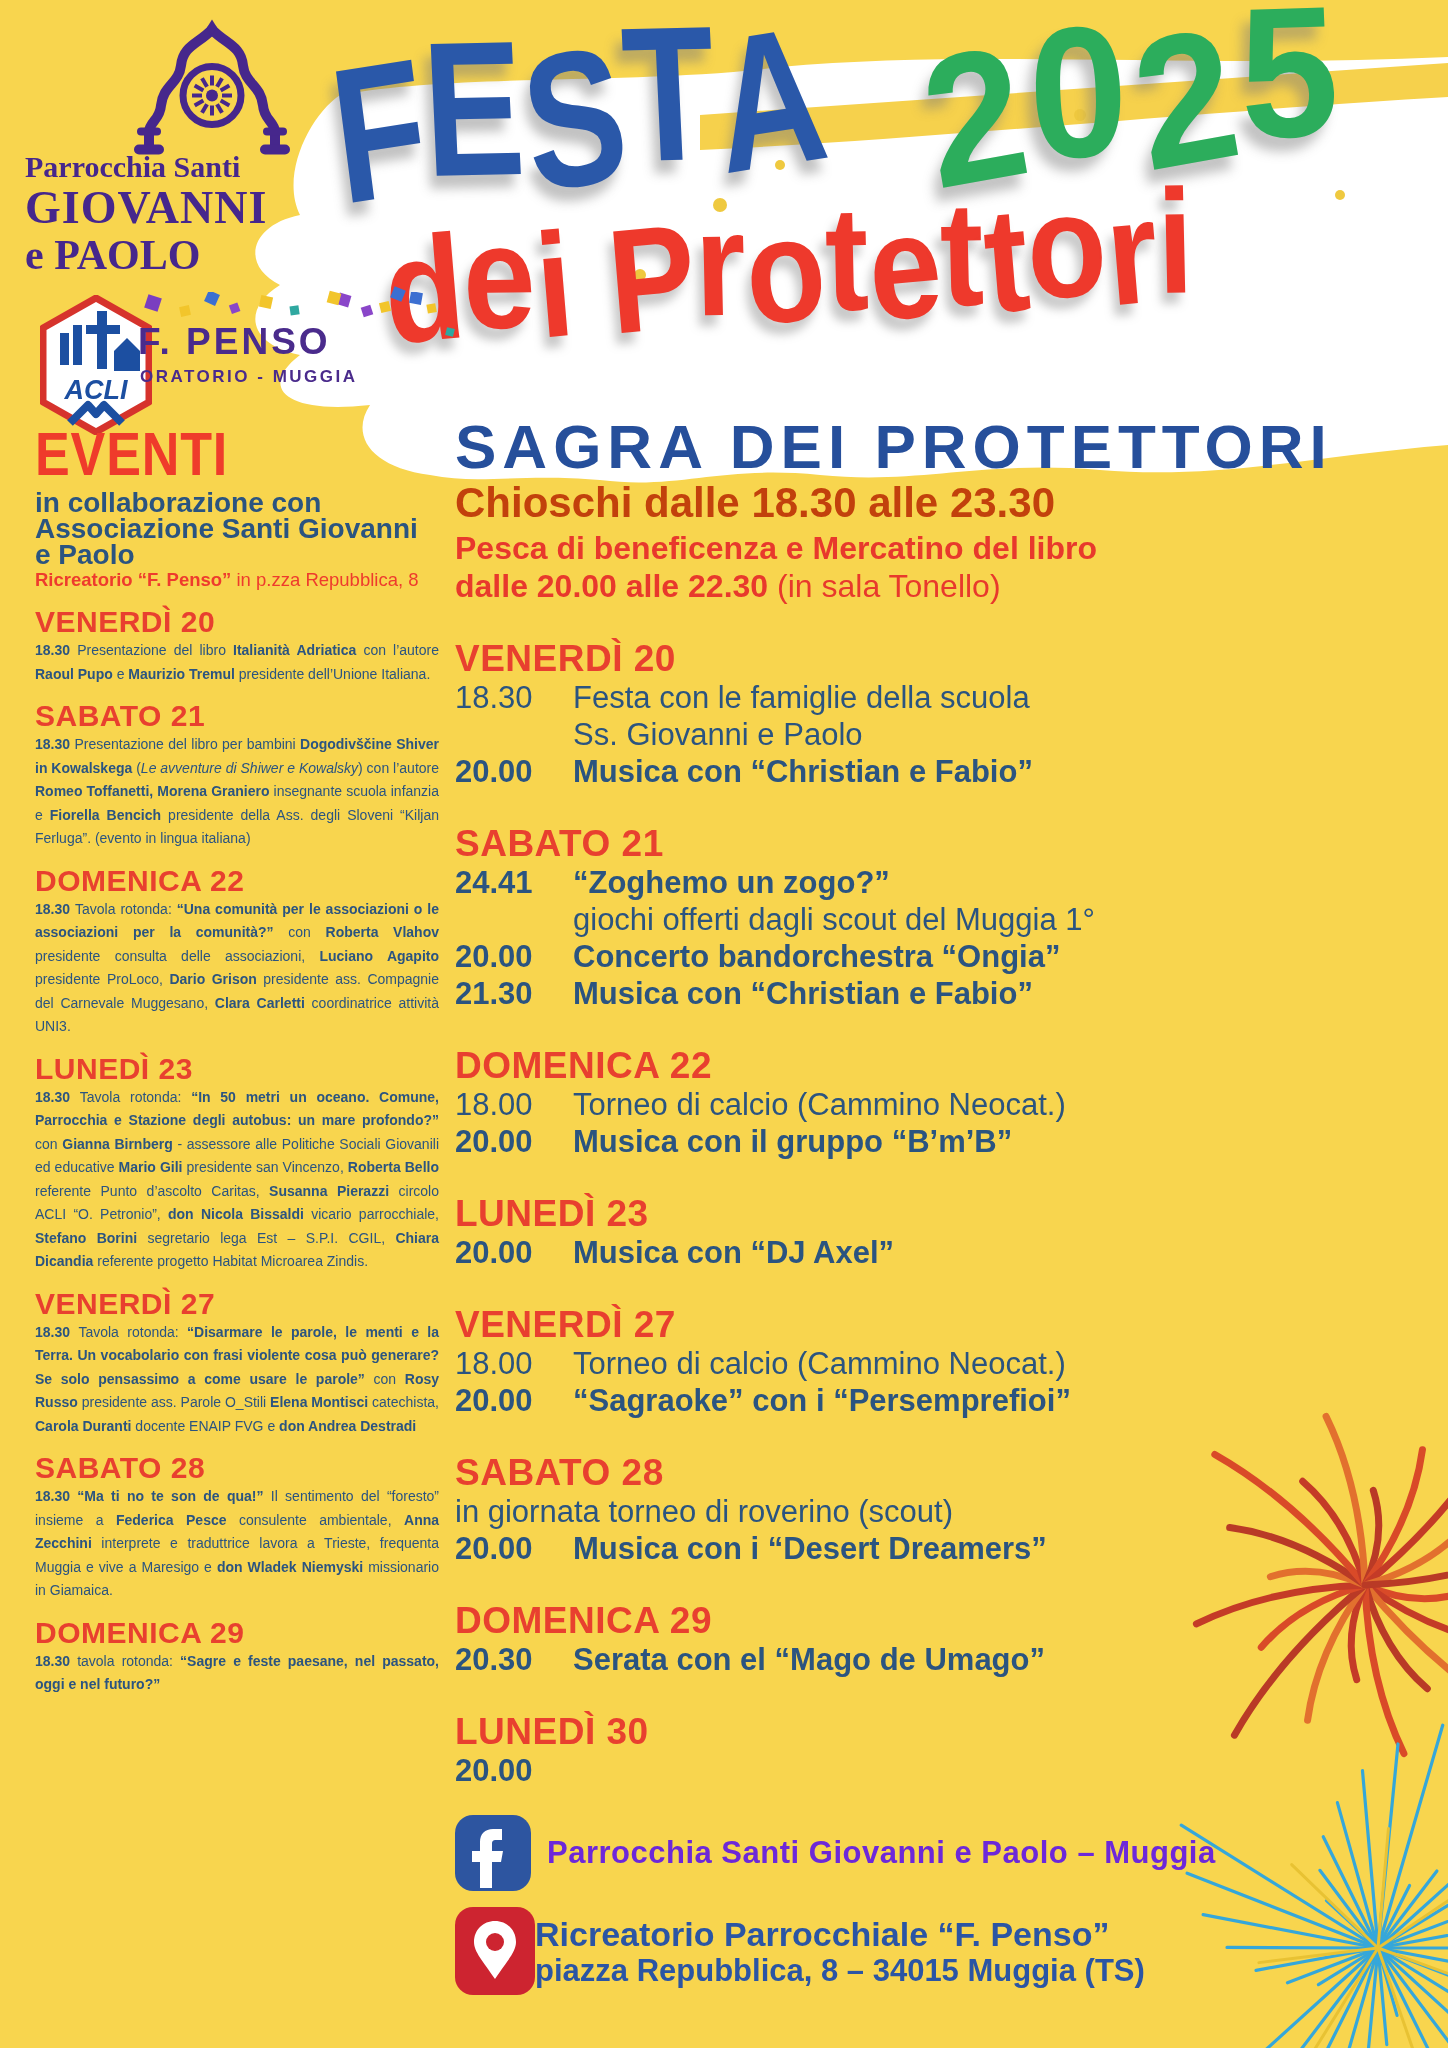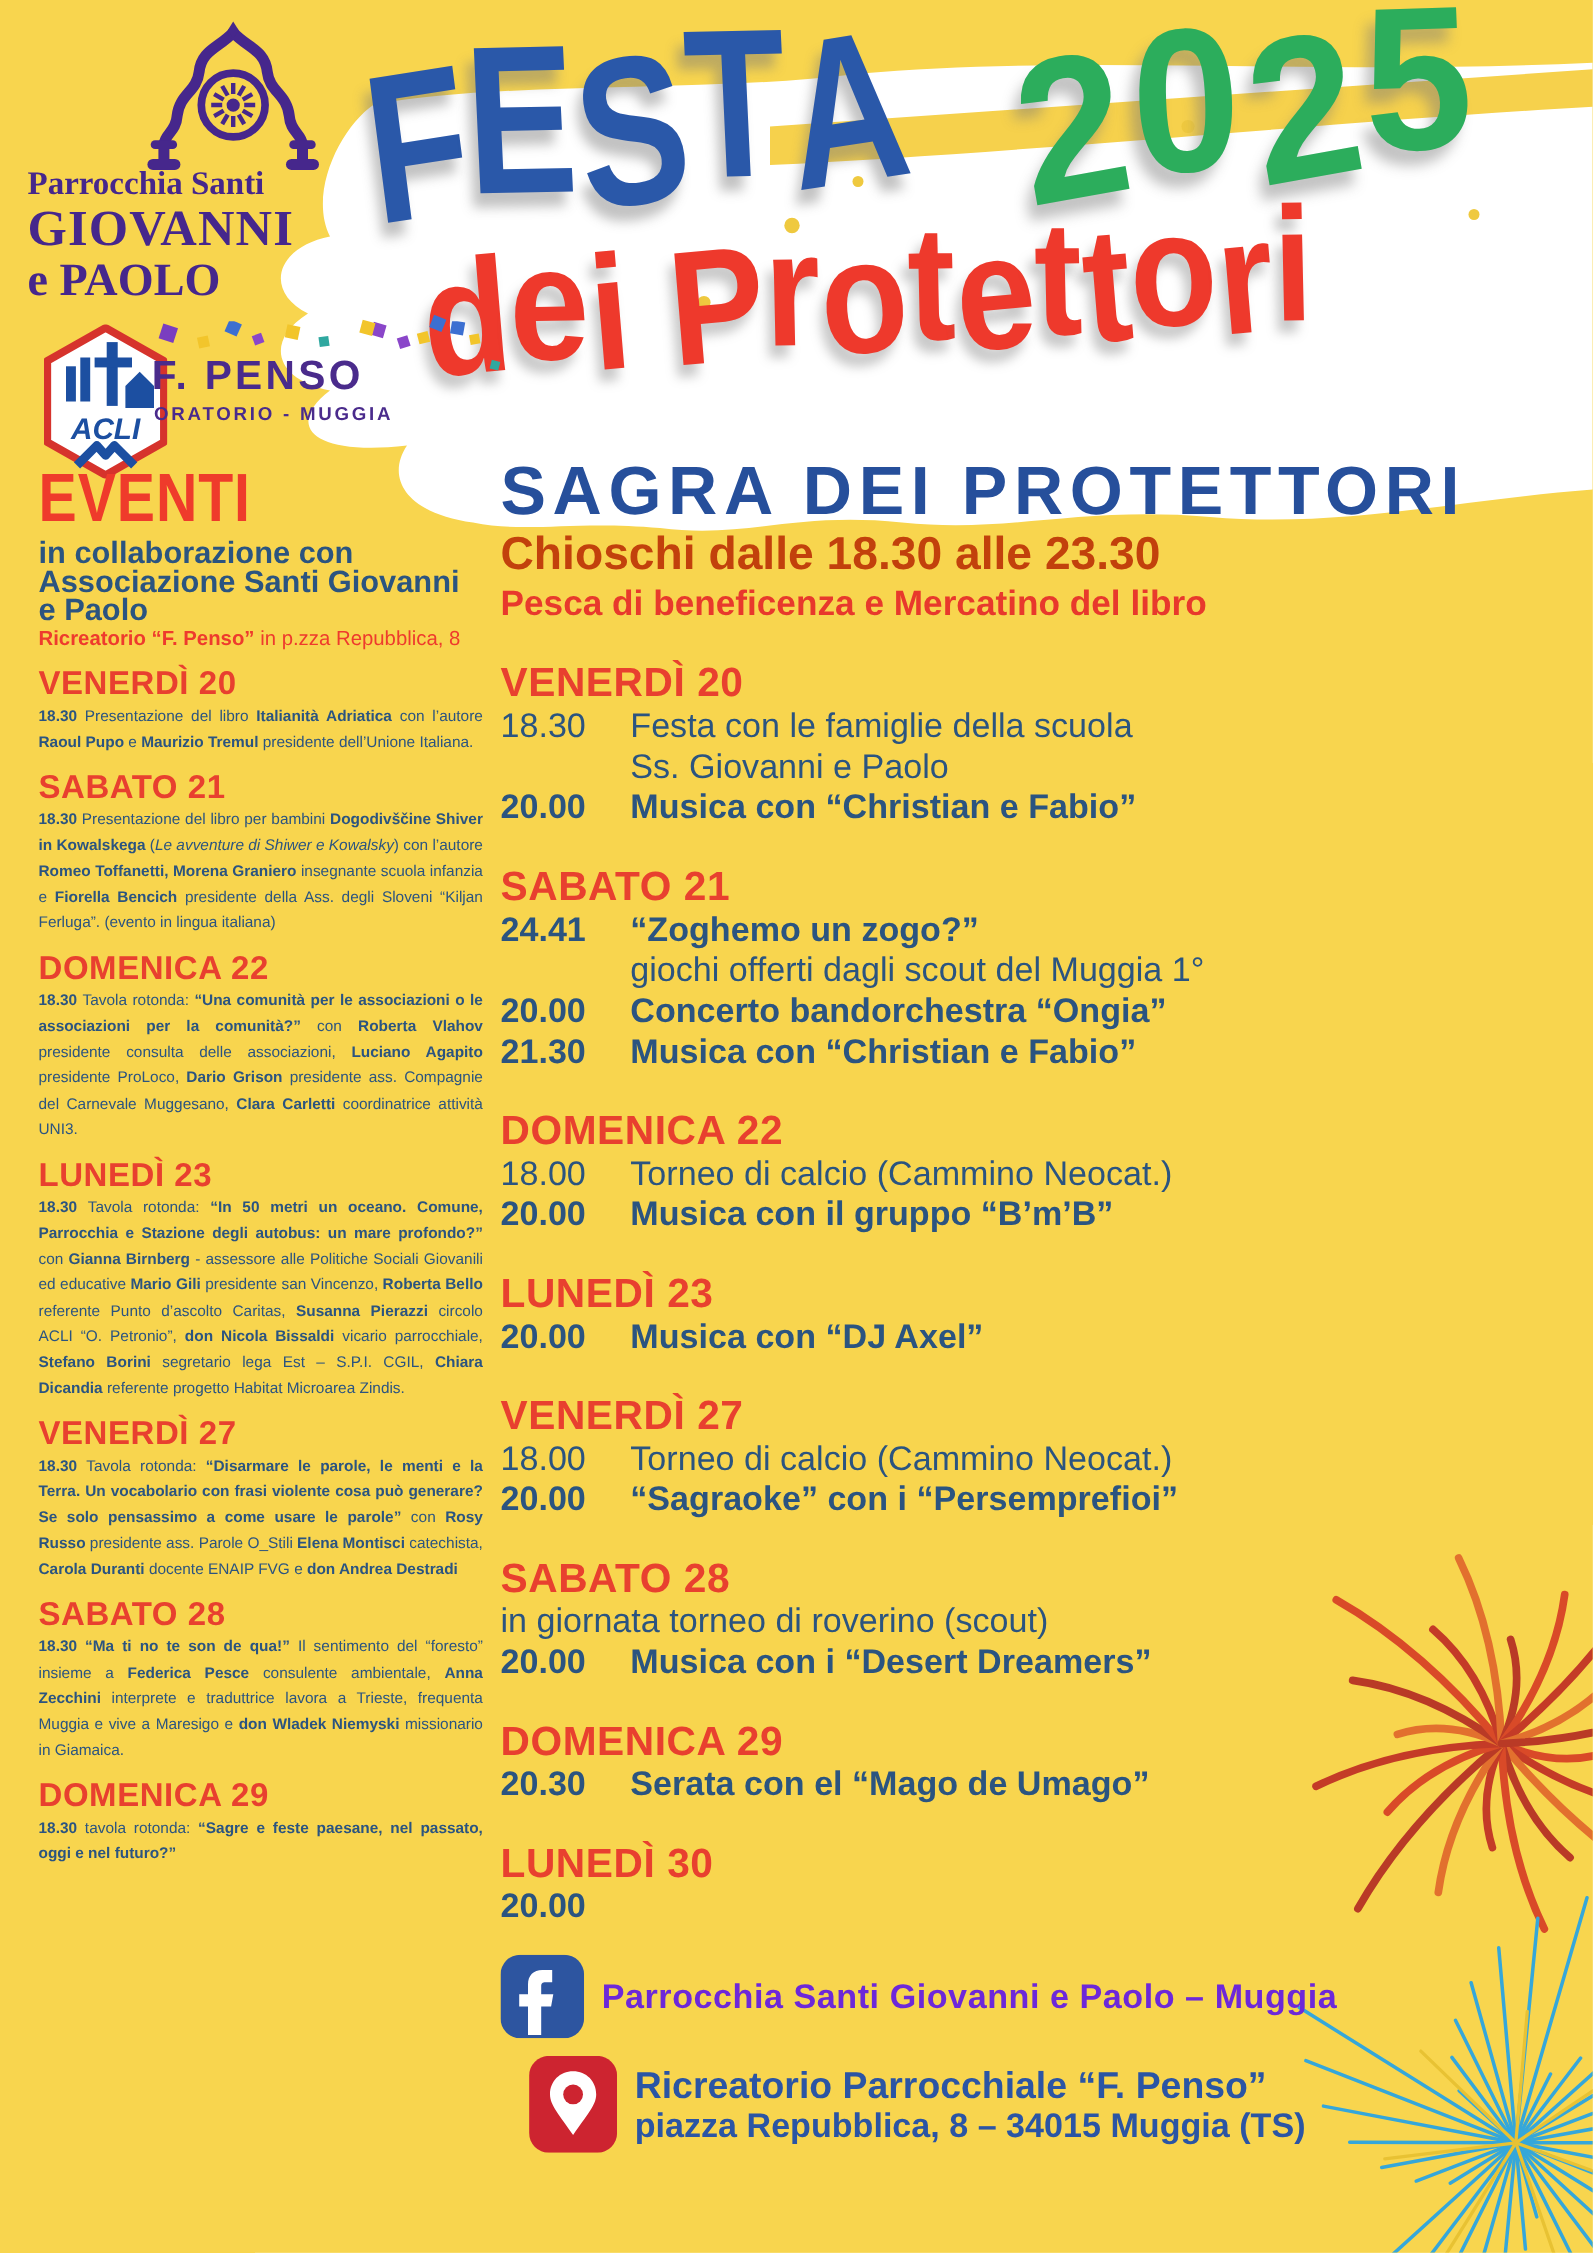--- a/index.html
+++ b/index.html
@@ -52,21 +52,21 @@
   .day { margin-top:33px; }
   .day-title { color:#E8402F; font-weight:bold; font-size:37px; line-height:41px; letter-spacing:0.5px; }
   .s-row { display:flex; color:#2B5480; font-size:31px; line-height:37px; }
   .s-time { width:112px; flex:none; }
   .s-text { flex:1; padding-left:6px; }
   .s-full { color:#2B5480; font-size:31px; line-height:37px; }
   .b { font-weight:bold; }
 
   
   .fb-row { display:flex; align-items:center; gap:16px; margin-top:26px; }
-  .loc-row { display:flex; align-items:center; gap:16px; margin-top:16px;margin-left:26px; }
+  .loc-row { display:flex; align-items:center; margin-top:16px; }
   .fb-label { color:#6d28d9; font-weight:bold; font-size:31px; letter-spacing:0.5px; }
   .loc-text { color:#2B55A4; font-weight:bold; }
   .loc-name { font-size:34px; line-height:38px; }
   .loc-addr { font-size:31px; line-height:35px; }
 
   .fireworks { left:1060px; top:1330px; width:388px; height:718px; z-index:1; pointer-events:none; }
 </style>
 </head>
 <body>
 
@@ -189,20 +189,21 @@
           <div class="evt-day">DOMENICA 29</div>
           <p class="evt-body"><span class="bseg">18.30 </span><span>tavola rotonda: </span><span class="bseg">“Sagre e feste paesane, nel passato, oggi e nel futuro?”</span></p>
         </div>
       </div>
   </div>
 
   <div class="abs col-right">
     <div class="sagra-h">SAGRA DEI PROTETTORI</div>
     <div class="sagra-l1">Chioschi dalle 18.30 alle 23.30</div>
     <div class="sagra-l2">Pesca di beneficenza e Mercatino del libro</div>
+    <div class="sagra-l3"><span class="rb">dalle 20.00 alle 22.30 </span><span>(in sala Tonello)</span></div>
     <div>
         <div class="day">
           <div class="day-title">VENERDÌ 20</div>
           <div class="s-row">
             <span class="s-time">18.30</span>
             <div class="s-text">
               <div class="s-line">Festa con le famiglie della scuola</div>
               <div class="s-line">Ss. Giovanni e Paolo</div>
             </div>
           </div>

